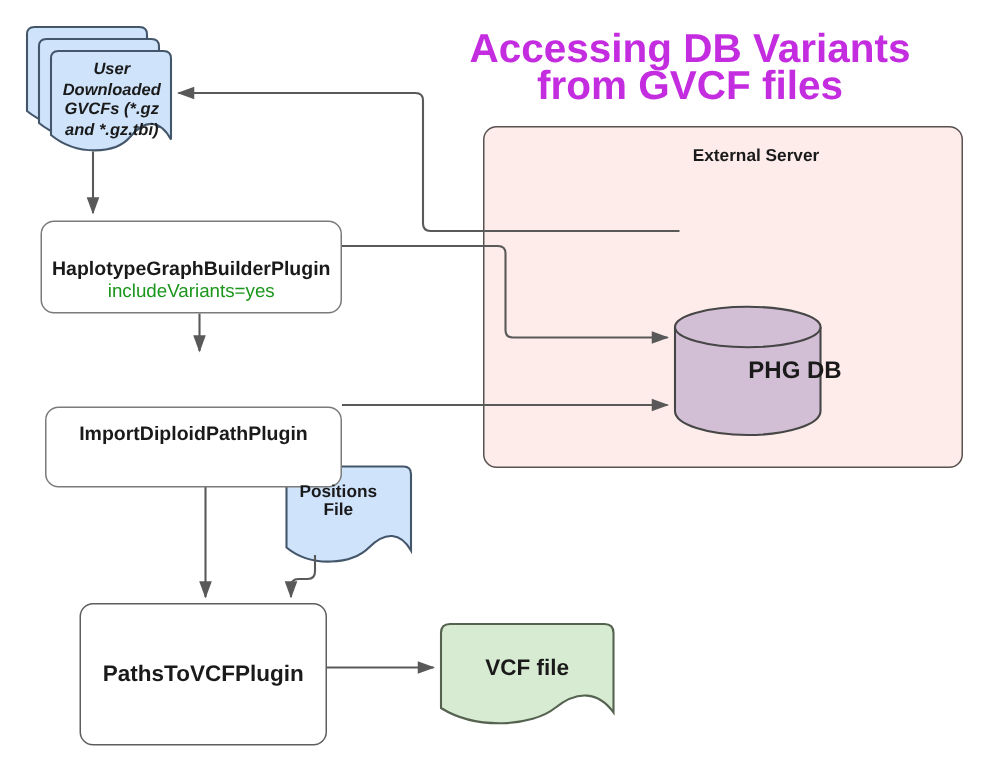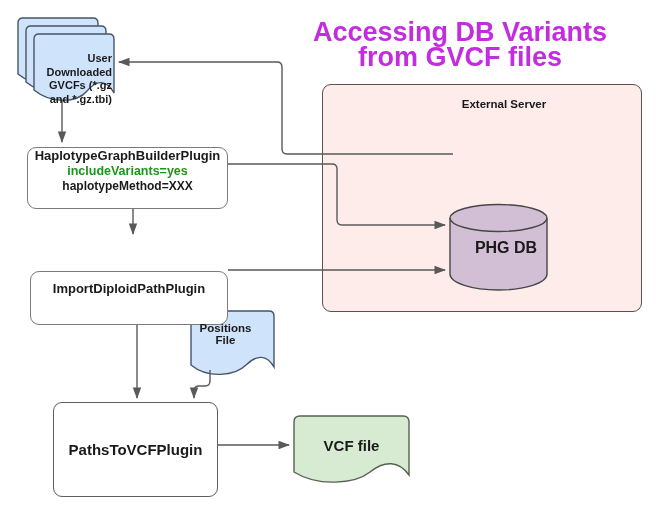--- a/index.html
+++ b/index.html
@@ -11,39 +11,39 @@
   .diagram-title{left:308px;top:20px;width:304px;text-align:center;
     font-size:27px;font-weight:bold;line-height:25px;color:#c42ce0;}
   
   .server{left:322px;top:84px;width:318px;height:226px;background:#fdecea;
     border:1.5px solid #5a5151;border-radius:9px;}
   .server-label{left:322px;top:98px;width:364px;text-align:center;
     font-size:11.5px;font-weight:bold;color:#1a1a1a;}
   
   .proc{background:#ffffff;border:1.4px solid #7b7b7b;border-radius:9px;
     text-align:center;color:#1a1a1a;box-sizing:border-box;}
-  .proc-haplotype{left:27px;top:147px;width:201px;height:62px;padding-top:0;}
+  .proc-haplotype{left:27px;top:147px;width:201px;height:62px;padding-top:23px;}
   .proc-import{left:30px;top:238px;width:198px;height:54px;padding-top:9px;margin-top:33px;}
   .proc-paths{left:53px;top:402px;width:165px;height:95px;border-color:#5e5e5e;
     display:flex;align-items:center;justify-content:center;}
   .proc-title{display:block;font-size:13px;font-weight:bold;line-height:16px;}
-  .proc-param{display:block;font-size:12px;font-weight:bold;line-height:15px;}
+  .proc-param{display:block;font-size:12px;font-weight:normal;line-height:15px;}
   .param-green{color:#1a961a;font-size:12.5px;}
   .paths-title{font-size:15px;font-weight:bold;}
   
   .storage{left:453px;top:123px;width:105px;height:62px;background:#ffffff;
     border:1.4px solid #4a4a4a;border-radius:6px;box-sizing:border-box;}
   .storage-vline{position:absolute;left:10px;top:0;bottom:0;width:0;border-left:1.3px solid #4a4a4a;}
   .storage-hline{position:absolute;top:11px;left:0;right:0;height:0;border-top:1.3px solid #4a4a4a;}
   .storage-label{position:absolute;left:11px;top:13px;width:92px;text-align:center;
     font-size:10.5px;font-weight:bold;line-height:13px;color:#1a1a1a;}
   
-  .stack-label{left:37px;top:52px;width:75px;text-align:right;
-    font-size:11px;font-weight:bold;line-height:13.5px;color:#1a1a1a;}
-  .phgdb-label{left:446px;top:239px;width:120px;text-align:center;
+  .stack-label{left:37px;top:40px;width:75px;text-align:center;
+    font-size:11px;font-weight:bold;line-height:13.5px;color:#1a1a1a;font-style:italic;}
+  .phgdb-label{left:470px;top:239px;width:120px;text-align:center;
     font-size:16px;font-weight:bold;color:#1a1a1a;}
   .positions-label{left:192px;top:322px;width:67px;text-align:center;
     font-size:11.5px;font-weight:bold;color:#1a1a1a;}
   .vcf-label{left:293px;top:437px;width:117px;text-align:center;
     font-size:15px;font-weight:bold;color:#1a1a1a;}
   svg.layer{position:absolute;left:0;top:0;}
 </style>
 </head>
 <body>
 
@@ -95,21 +95,20 @@
   <div class="abs server-label">External Server</div>
 
   <div class="abs stack-label ml">User
 Downloaded
 GVCFs (*.gz
 and *.gz.tbi)</div>
 
   <div class="abs proc proc-haplotype">
     <span class="proc-title">HaplotypeGraphBuilderPlugin</span>
     <span class="proc-param param-green">includeVariants=yes</span>
-    <span class="proc-param">haplotypeMethod=XXX</span>
   </div>
 
   <div class="abs proc proc-import">
     <span class="proc-title">ImportDiploidPathPlugin</span>
   </div>
 
 
   <div class="abs phgdb-label">PHG DB</div>
 
   <div class="abs positions-label">Positions File</div>

